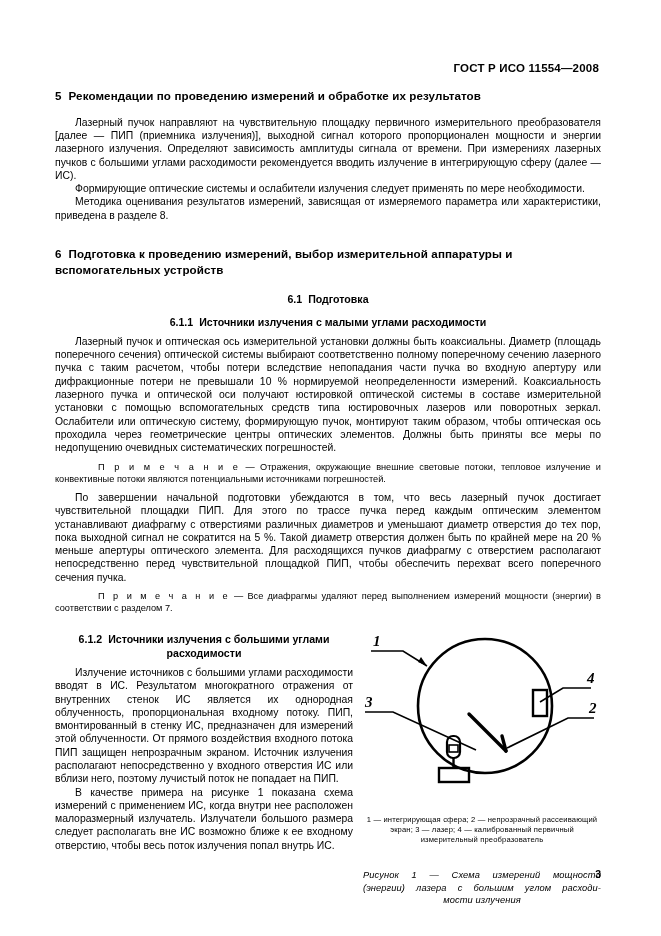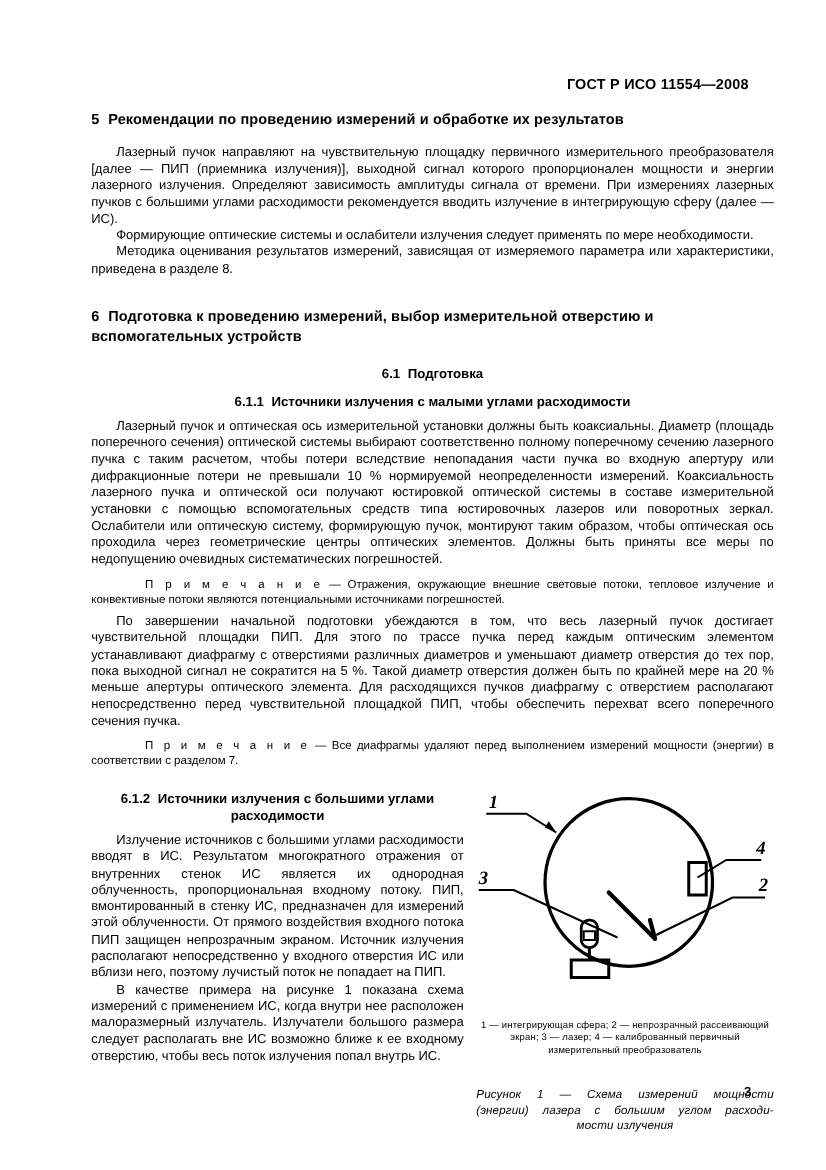--- a/index.html
+++ b/index.html
@@ -23,21 +23,21 @@
     position: absolute;
     top: 62px;
     right: 62px;
     font-size: 11.5px;
     font-weight: bold;
     letter-spacing: 0.2px;
     white-space: nowrap;
   }
   .content {
     position: absolute;
-    left: 73px;
+    left: 55px;
     top: 88px;
     width: 546px;
   }
   h2.sect {
     font-size: 11.6px;
     font-weight: bold;
     margin: 0 0 12px 0;
     padding: 0;
     line-height: 1.35;
     letter-spacing: 0.1px;
@@ -146,21 +146,21 @@
 
     <h2 class="sect">
       <span class="num">5</span><span>Рекомендации по проведению измерений и обработке их результатов</span>
     </h2>
 
     <p class="body">Лазерный пучок направляют на чувствительную площадку первичного измерительного преобразователя [далее — ПИП (приемника излучения)], выходной сигнал которого пропорционален мощности и энергии лазерного излучения. Определяют зависимость амплитуды сигнала от времени. При измерениях лазерных пучков с большими углами расходимости рекомендуется вводить излучение в интегрирующую сферу (далее — ИС).</p>
     <p class="body">Формирующие оптические системы и ослабители излучения следует применять по мере необходимости.</p>
     <p class="body">Методика оценивания результатов измерений, зависящая от измеряемого параметра или характеристики, приведена в разделе 8.</p>
 
     <h2 class="sect s6">
-      <span class="num">6</span><span>Подготовка к проведению измерений, выбор измерительной отверстию и вспомогательных устройств</span>
+      <span class="num">6</span><span>Подготовка к проведению измерений, выбор измерительной аппаратуры и вспомогательных устройств</span>
     </h2>
 
     <h3 class="sub">
       <span class="num">6.1</span><span>Подготовка</span>
     </h3>
 
     <h3 class="sub sp">
       <span class="num">6.1.1</span><span>Источники излучения с малыми углами расходимости</span>
     </h3>
 

